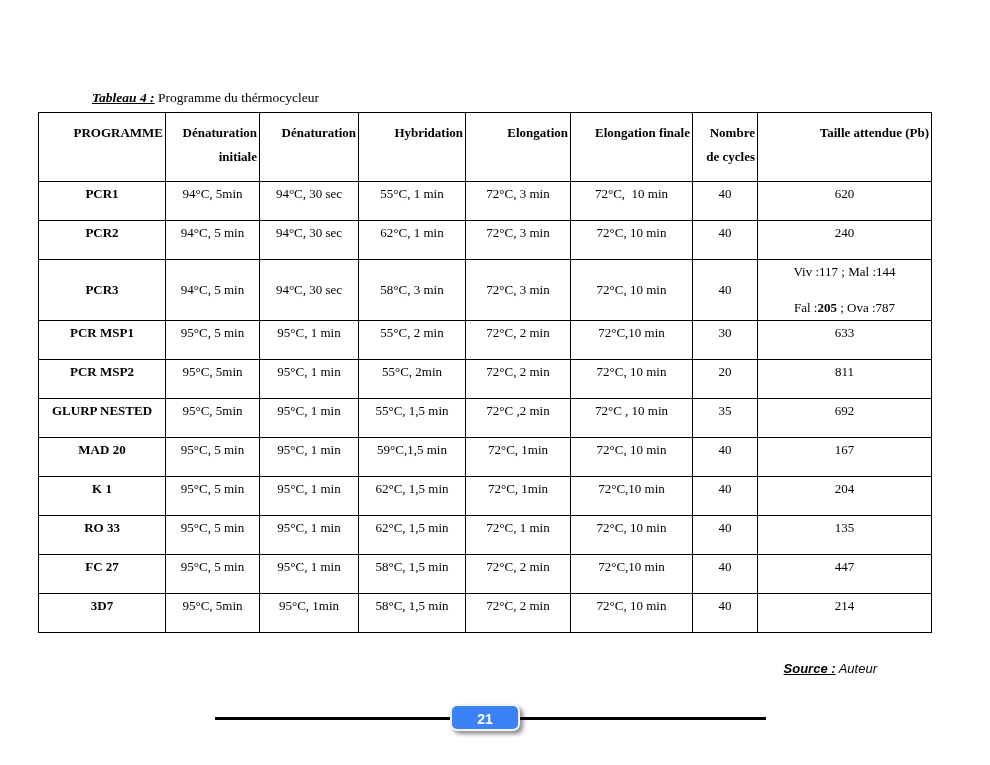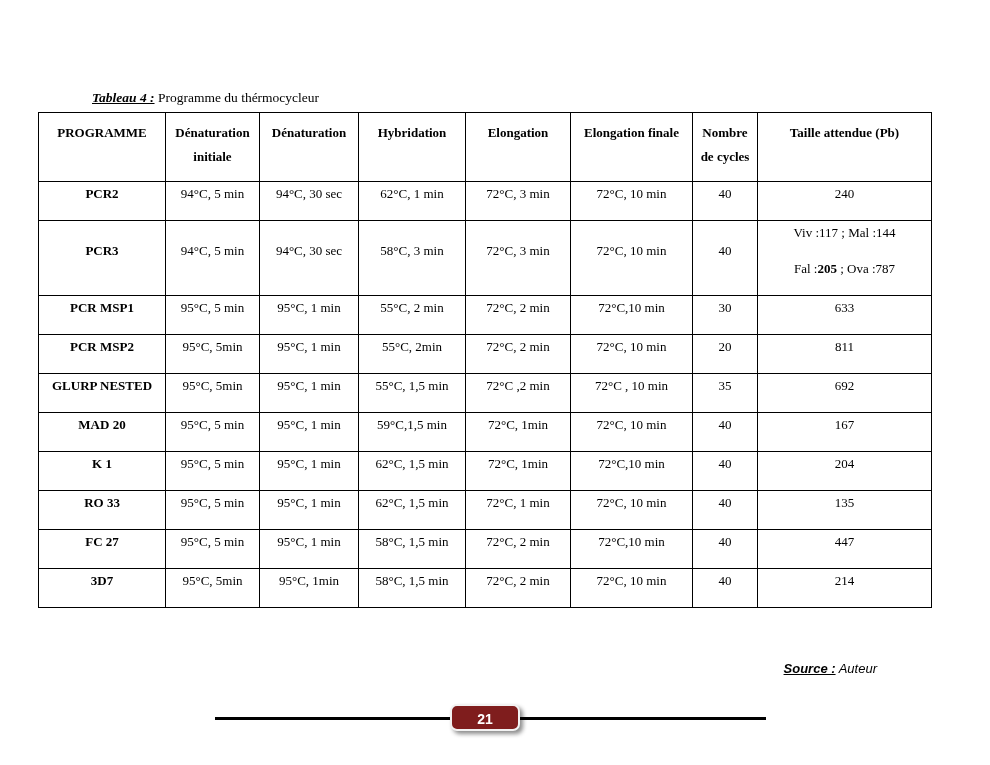--- a/index.html
+++ b/index.html
@@ -16,48 +16,48 @@
   }
   table.thermo {
     position: absolute; left: 38px; top: 112px;
     width: 893px; border-collapse: collapse; table-layout: fixed;
     font-size: 13px;
   }
   table.thermo th, table.thermo td {
     border: 1px solid #000;
   }
   table.thermo th {
-    font-weight: bold; text-align: center; vertical-align: top;
+    font-weight: bold; text-align: right; vertical-align: top;
     padding: 8px 2px 12px 2px; line-height: 1.85; height: 62px;
     box-sizing: border-box;
     margin-left: 48px;
   }
   table.thermo td {
     text-align: center; vertical-align: top;
     padding: 4px 2px 18px 2px; white-space: pre-wrap;
     box-sizing: border-box;
   }
   table.thermo tr { height: 37px; }
   table.thermo td.prog { font-weight: bold; }
-  table.thermo tr.tall td { vertical-align: middle; padding-bottom: 18px; }
+  table.thermo tr.tall td { vertical-align: middle; padding-bottom: 4px; }
   .cell-line + .cell-line { margin-top: 20px; }
   .source-line {
     position: absolute; left: 38px; top: 661px; width: 839px;
     text-align: right; font-family: "Liberation Sans", sans-serif;
     font-size: 13px; font-style: italic;
   }
   .source-line .label { font-weight: bold; text-decoration: underline; }
   .footer { position: absolute; left: 0; top: 700px; width: 990px; height: 40px; }
   .footer-rule {
     position: absolute; left: 215px; top: 17px; width: 551px; height: 3px;
     background: #000;
   }
   .page-badge {
     position: absolute; left: 450px; top: 4px; width: 70px; height: 27px;
-    background: #7f1d1d; color: #fff; border-radius: 7px;
+    background: #3b82f6; color: #fff; border-radius: 7px;
     border: 2px solid #f2f2f2;
     box-shadow: 3px 3px 4px rgba(0,0,0,0.45);
     font-family: "Liberation Sans", sans-serif; font-weight: bold;
     font-size: 14px; line-height: 27px; text-align: center;
     box-sizing: border-box;
   }
 </style>
 </head>
 <body>
 
@@ -83,20 +83,30 @@
         <th>Dénaturation</th>
         <th>Hybridation</th>
         <th>Elongation</th>
         <th>Elongation finale</th>
         <th>Nombre de cycles</th>
         <th>Taille attendue (Pb)</th>
       </tr>
   </thead>
   <tbody>
       <tr>
+        <td class="prog">PCR1</td>
+        <td>94°C, 5min</td>
+        <td>94°C, 30 sec</td>
+        <td>55°C, 1 min</td>
+        <td>72°C, 3 min</td>
+        <td>72°C,  10 min</td>
+        <td>40</td>
+        <td>620</td>
+      </tr>
+      <tr>
         <td class="prog">PCR2</td>
         <td>94°C, 5 min</td>
         <td>94°C, 30 sec</td>
         <td>62°C, 1 min</td>
         <td>72°C, 3 min</td>
         <td>72°C, 10 min</td>
         <td>40</td>
         <td>240</td>
       </tr>
       <tr class="tall">

